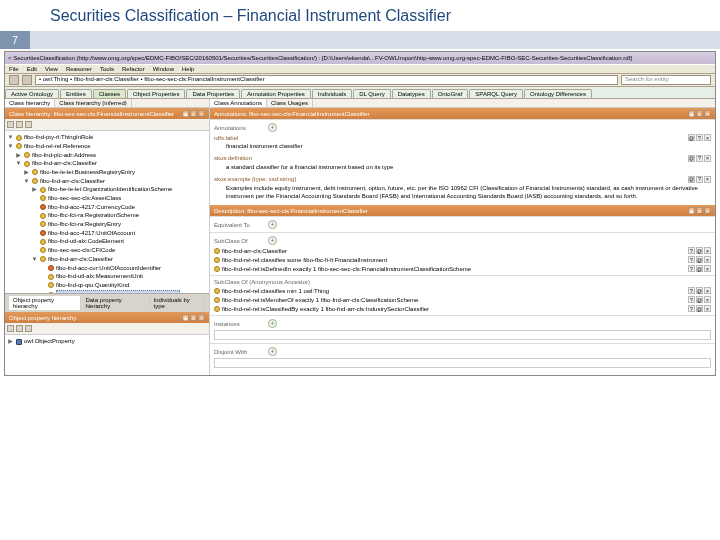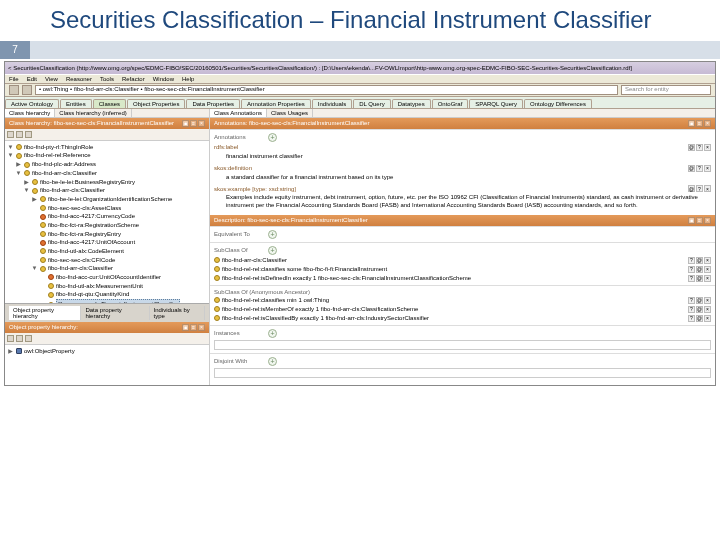--- a/index.html
+++ b/index.html
@@ -1,17 +1,17 @@
 <!DOCTYPE html>
 <html><head>
 <meta charset="utf-8">
 <style>
   * { box-sizing: border-box; margin: 0; padding: 0; }
   body { font-family: Arial, Helvetica, sans-serif; width: 720px; height: 540px; overflow: hidden; background: #fff; font-size: 7px; }
-  .slide-title { color: #1f497d; font-size: 24px; font-weight: 400; padding: 6px 20px 6px 50px; line-height: 1.2; }
+  .slide-title { color: #1f497d; font-size: 16px; font-weight: 400; padding: 6px 20px 6px 50px; line-height: 1.2; }
   .pagebar { display:flex; align-items:stretch; height:18px; }
   .pagebar .num { width:30px; background:#7f95af; color:#fff; display:flex; align-items:center; justify-content:center; font-size:10px; }
   .pagebar .rest { flex:1; background:#d7dfe8; }
   .appframe { border:1px solid #888; margin:2px 4px; background:#ece9d8; }
   .titlebar { background:linear-gradient(#d6cee0,#c6bad4); height:12px; display:flex; align-items:center; padding:0 3px; font-size:6px; gap:4px; }
   .titlebar .addr { flex:1; white-space:nowrap; overflow:hidden; }
   .menubar { background:#ece9d8; border-top:1px solid #fff; border-bottom:1px solid #b0a090; display:flex; gap:8px; padding:1px 4px; font-size:6px; }
   .toolbar { background:#ece9d8; border-bottom:1px solid #b0a090; display:flex; align-items:center; padding:1px 4px; gap:3px; font-size:6px; }
   .toolbar .iconbtn { width:10px; height:10px; background:#d0c8b8; border:1px solid #a09080; display:inline-block; }
   .toolbar .pathbox { flex:1; background:#fff; border:1px solid #a09080; height:10px; padding:0 3px; font-size:6px; overflow:hidden; white-space:nowrap; }

